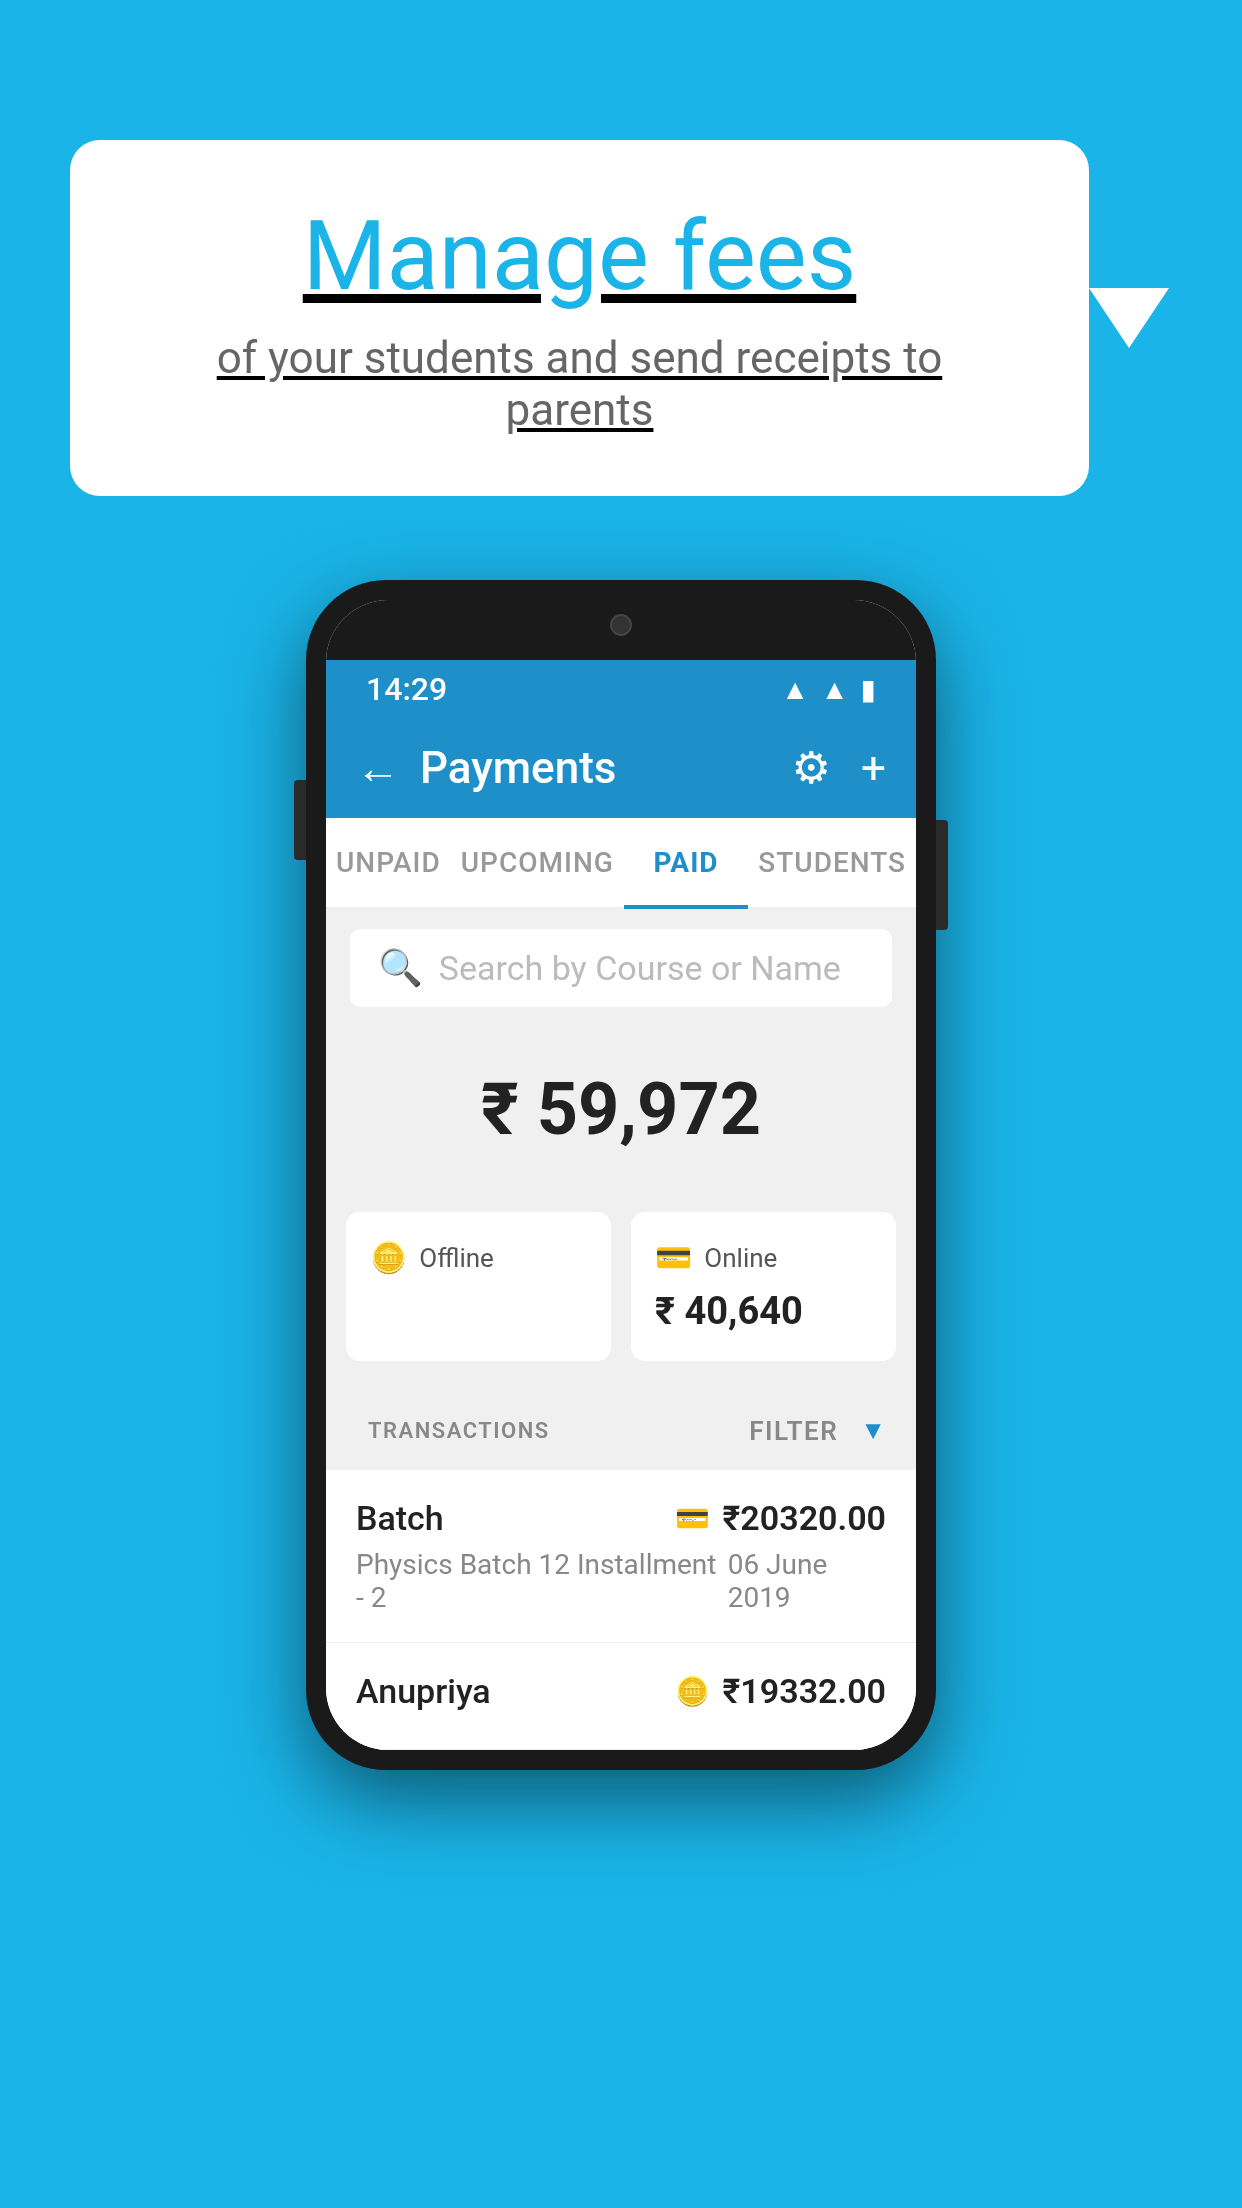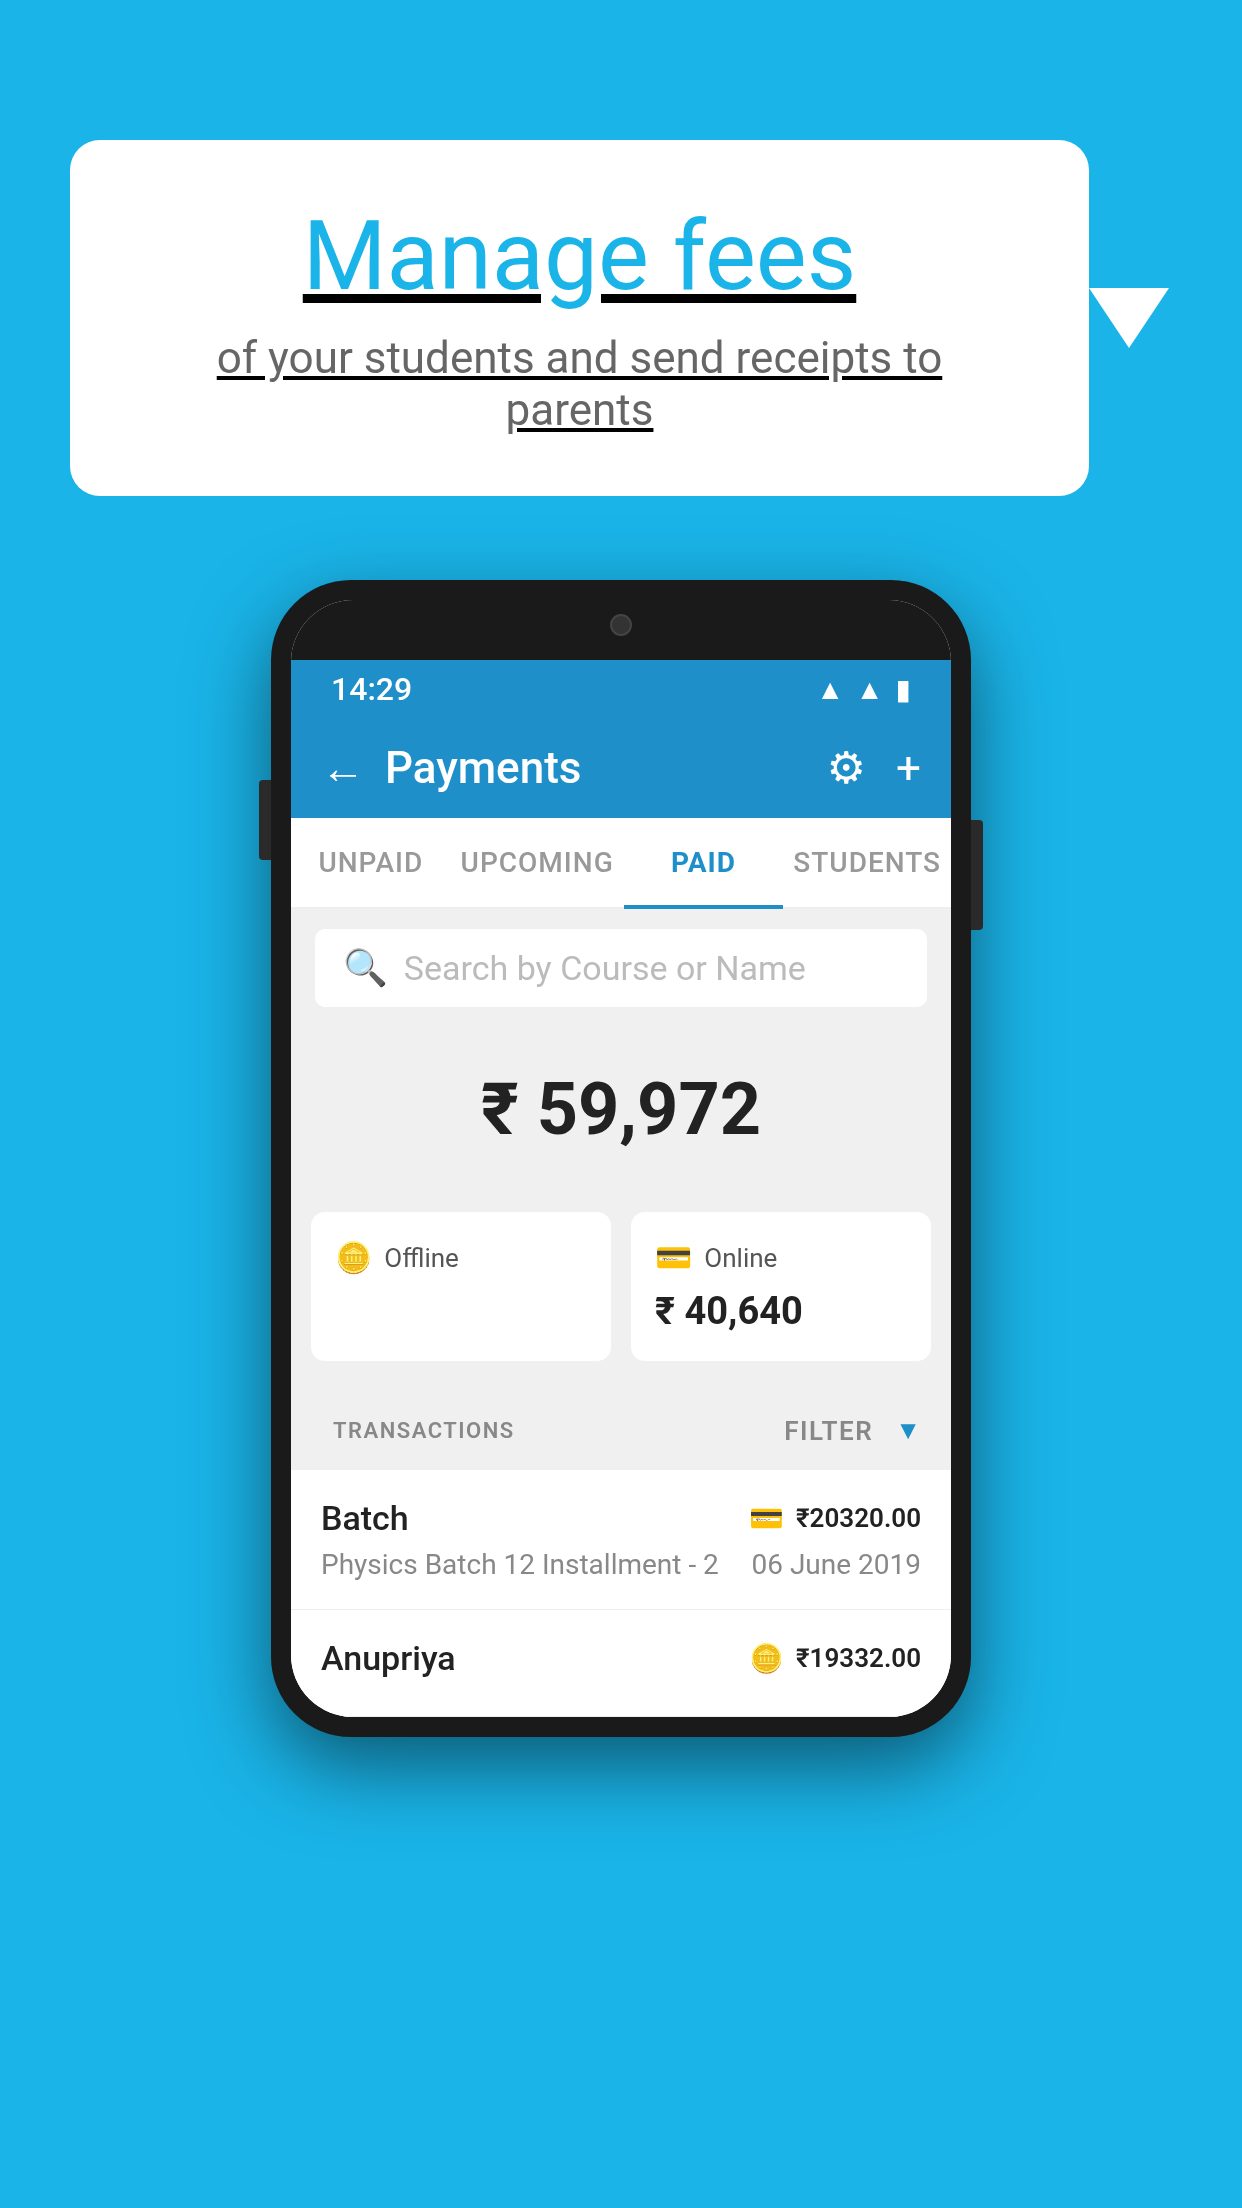--- a/index.html
+++ b/index.html
@@ -54,21 +54,21 @@
       border-right: 40px solid transparent;
       border-top: 60px solid white;
     }
 
     
     .phone-container {
       position: absolute;
       top: 580px;
       left: 50%;
       transform: translateX(-50%);
-      width: 700px;
+      width: 630px;
     }
 
     .phone-outer {
       background: #1a1a1a;
       border-radius: 80px;
       padding: 20px;
       box-shadow: 0 30px 80px rgba(0,0,0,0.5);
       position: relative;
     }
 
@@ -371,21 +371,21 @@
       align-items: center;
       gap: 12px;
     }
 
     .transaction-card-icon {
       color: #666;
       font-size: 28px;
     }
 
     .transaction-amount {
-      font-size: 26px;
+      font-size: 34px;
       font-weight: 600;
       color: #222;
     }
 
     .transaction-bottom {
       display: flex;
       justify-content: space-between;
       align-items: center;
     }
 

